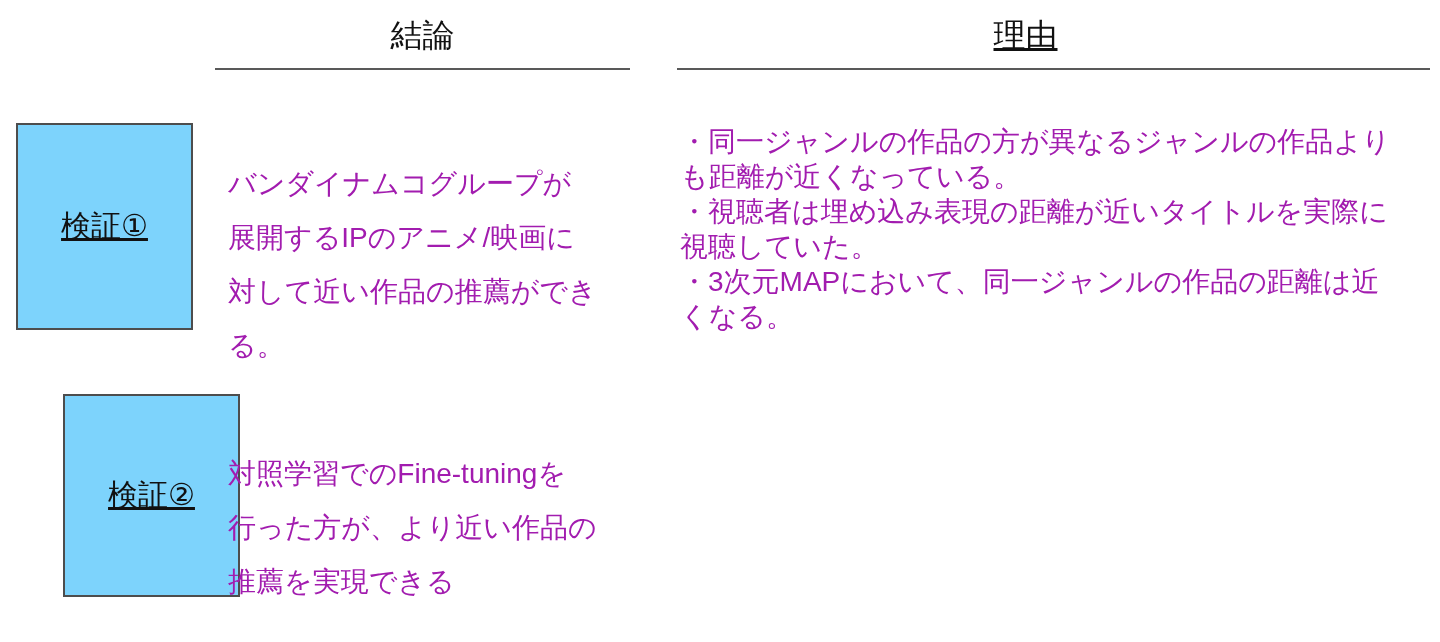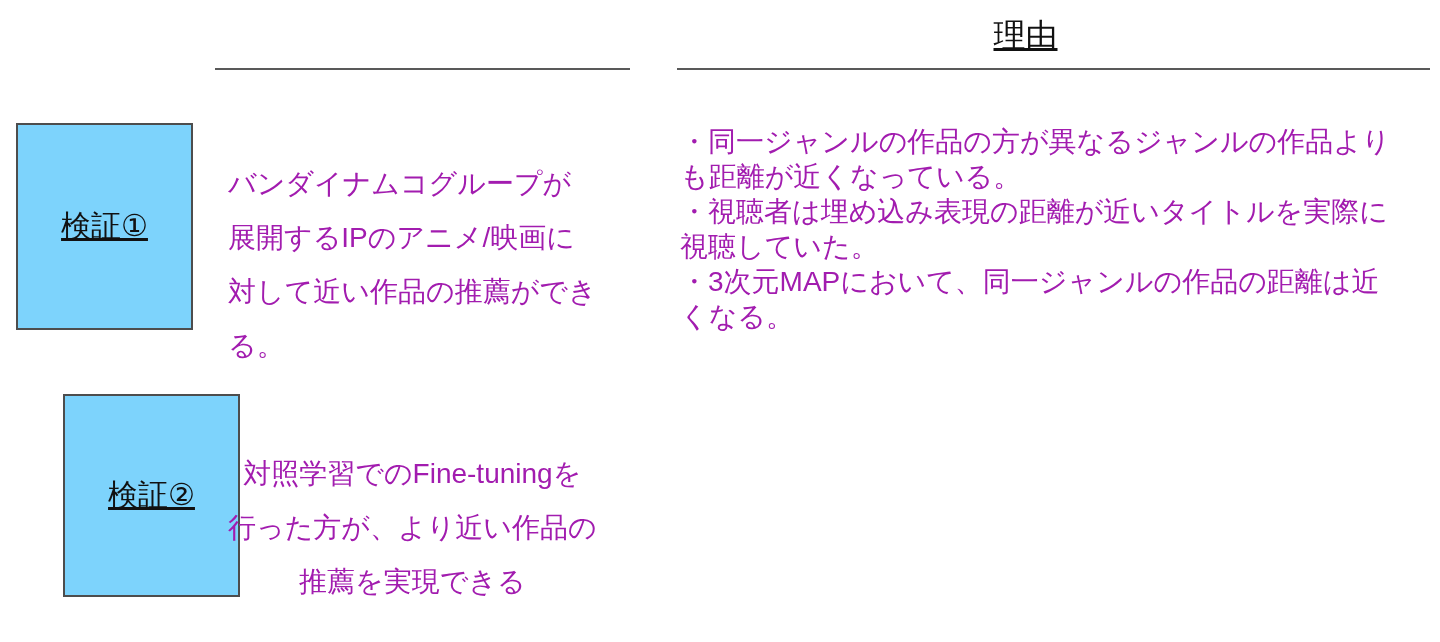--- a/index.html
+++ b/index.html
@@ -51,28 +51,29 @@
   .text-block {
     position: absolute;
     white-space: pre-line;
     font-size: 28px;
     color: #a21caf;
   }
   .conclusion-text { left: 228px; line-height: 54px; }
   .reason-text     { left: 680px; line-height: 35px; }
   .conclusion1 { top: 157px; }
   .reason1     { top: 124px; }
-  .conclusion2 { top: 447px; text-align: center; }
+  .conclusion2 { top: 447px; }
   .reason2     { top: 428px; }
 </style>
 </head>
 <body>
 
 <div class="slide">
 
+  <div class="col-header conclusion-header">結論</div>
   <div class="underline conclusion-underline"></div>
 
   <div class="col-header reason-header">理由</div>
   <div class="underline reason-underline"></div>
 
   <div class="label-box box1">
     <span>検証①</span>
   </div>
   <div class="text-block conclusion-text conclusion1">バンダイナムコグループが
 展開するIPのアニメ/映画に

